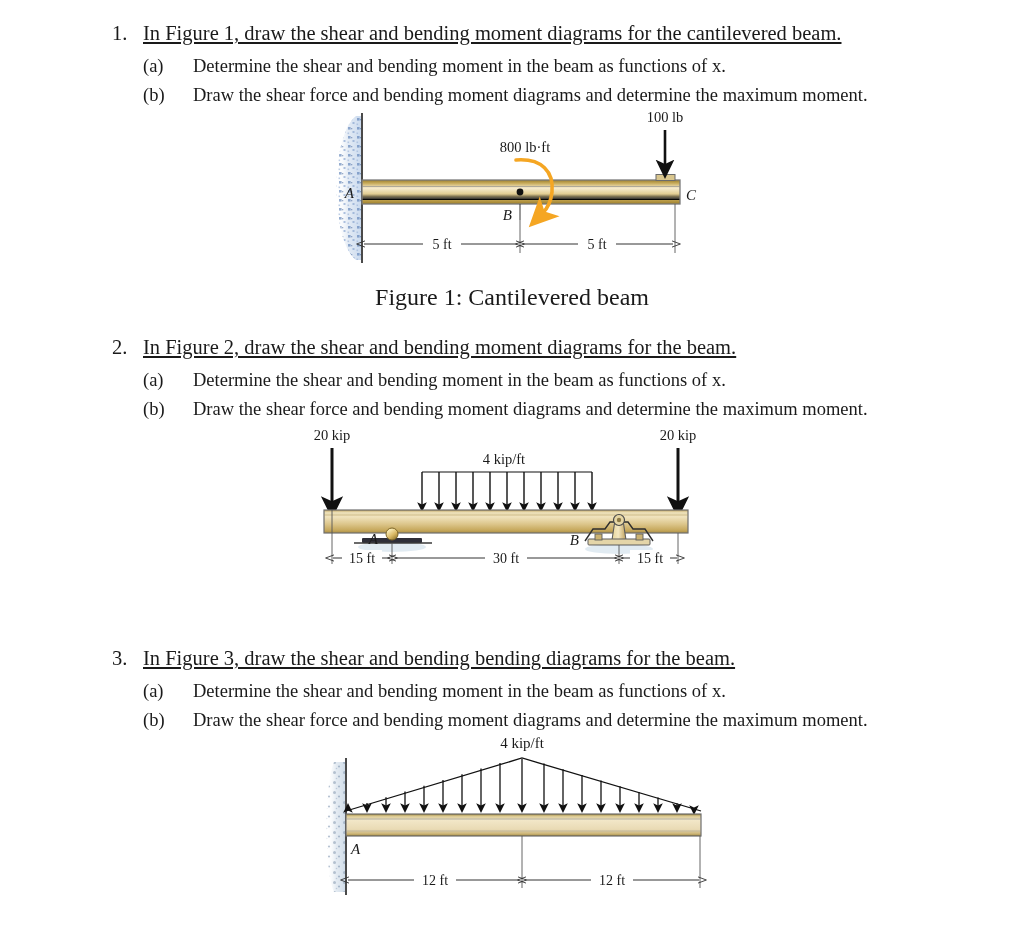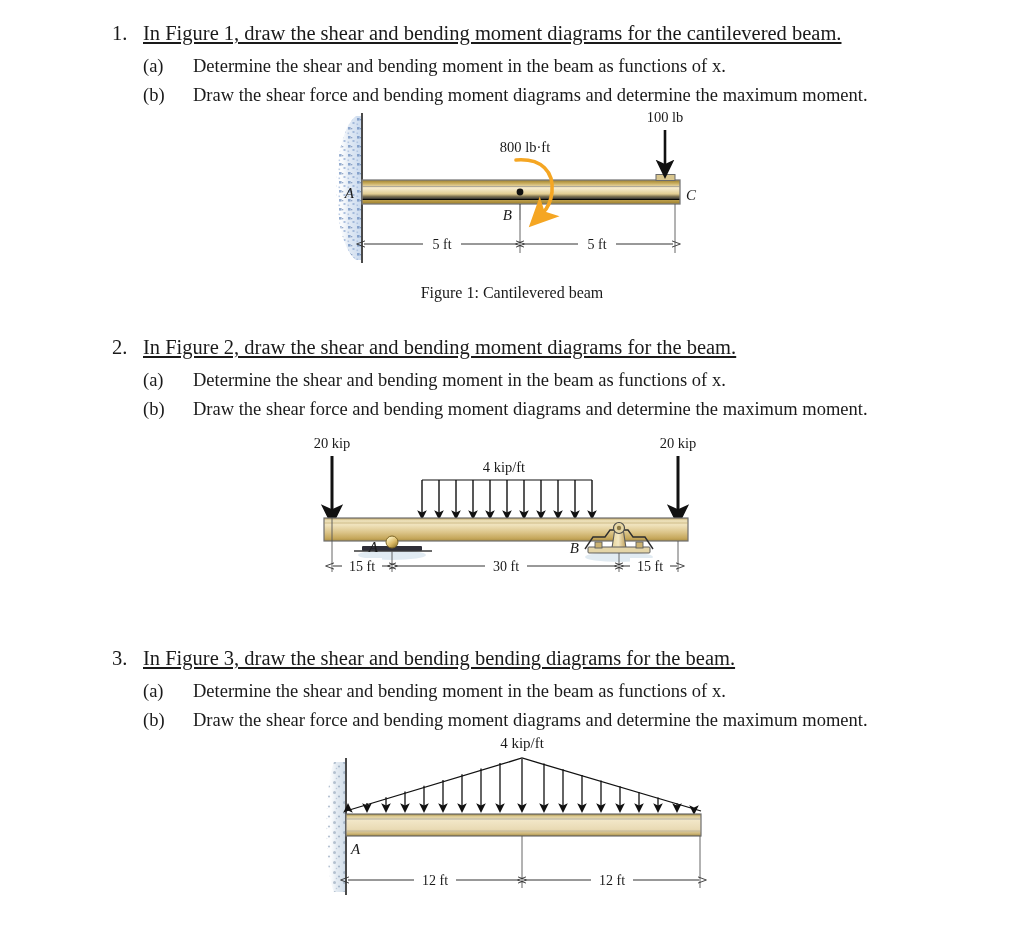--- a/index.html
+++ b/index.html
@@ -63,21 +63,21 @@
     display: inline-block;
     margin-left: 50px;
   }
 
   
   .caption {
     position: absolute;
     width: 1024px;
     left: 0;
     text-align: center;
-    font-size: 16px;
+    font-size: 24px;
   }
 
   
   .figure {
     position: absolute;
     text-align: right;
   }
   .fig-svg { display: block; }
 </style>
 </head>
@@ -192,21 +192,21 @@
     <div class="prob-sub" style="margin-top:6px;">
       <span class="sub-label">(a)</span>
       <span class="sub-text">Determine the shear and bending moment in the beam as functions of x.</span>
     </div>
     <div class="prob-sub" style="margin-top:3px;">
       <span class="sub-label">(b)</span>
       <span class="sub-text">Draw the shear force and bending moment diagrams and determine the maximum moment.</span>
     </div>
   </div>
 
-  <div class="figure" style="left:282px; top:424px;margin-top:8px;">
+  <div class="figure" style="left:282px; top:424px;">
     <svg class="fig-svg" width="440" height="155" viewBox="0 0 440 155">
       <defs>
         <linearGradient id="f2beam" x1="0" y1="0" x2="0" y2="1">
           <stop offset="0%" stop-color="#bda05a"></stop>
           <stop offset="10%" stop-color="#e9dcb3"></stop>
           <stop offset="30%" stop-color="#f0e3bd"></stop>
           <stop offset="62%" stop-color="#dcc58a"></stop>
           <stop offset="88%" stop-color="#c6a85c"></stop>
           <stop offset="100%" stop-color="#a98e45"></stop>
         </linearGradient>

